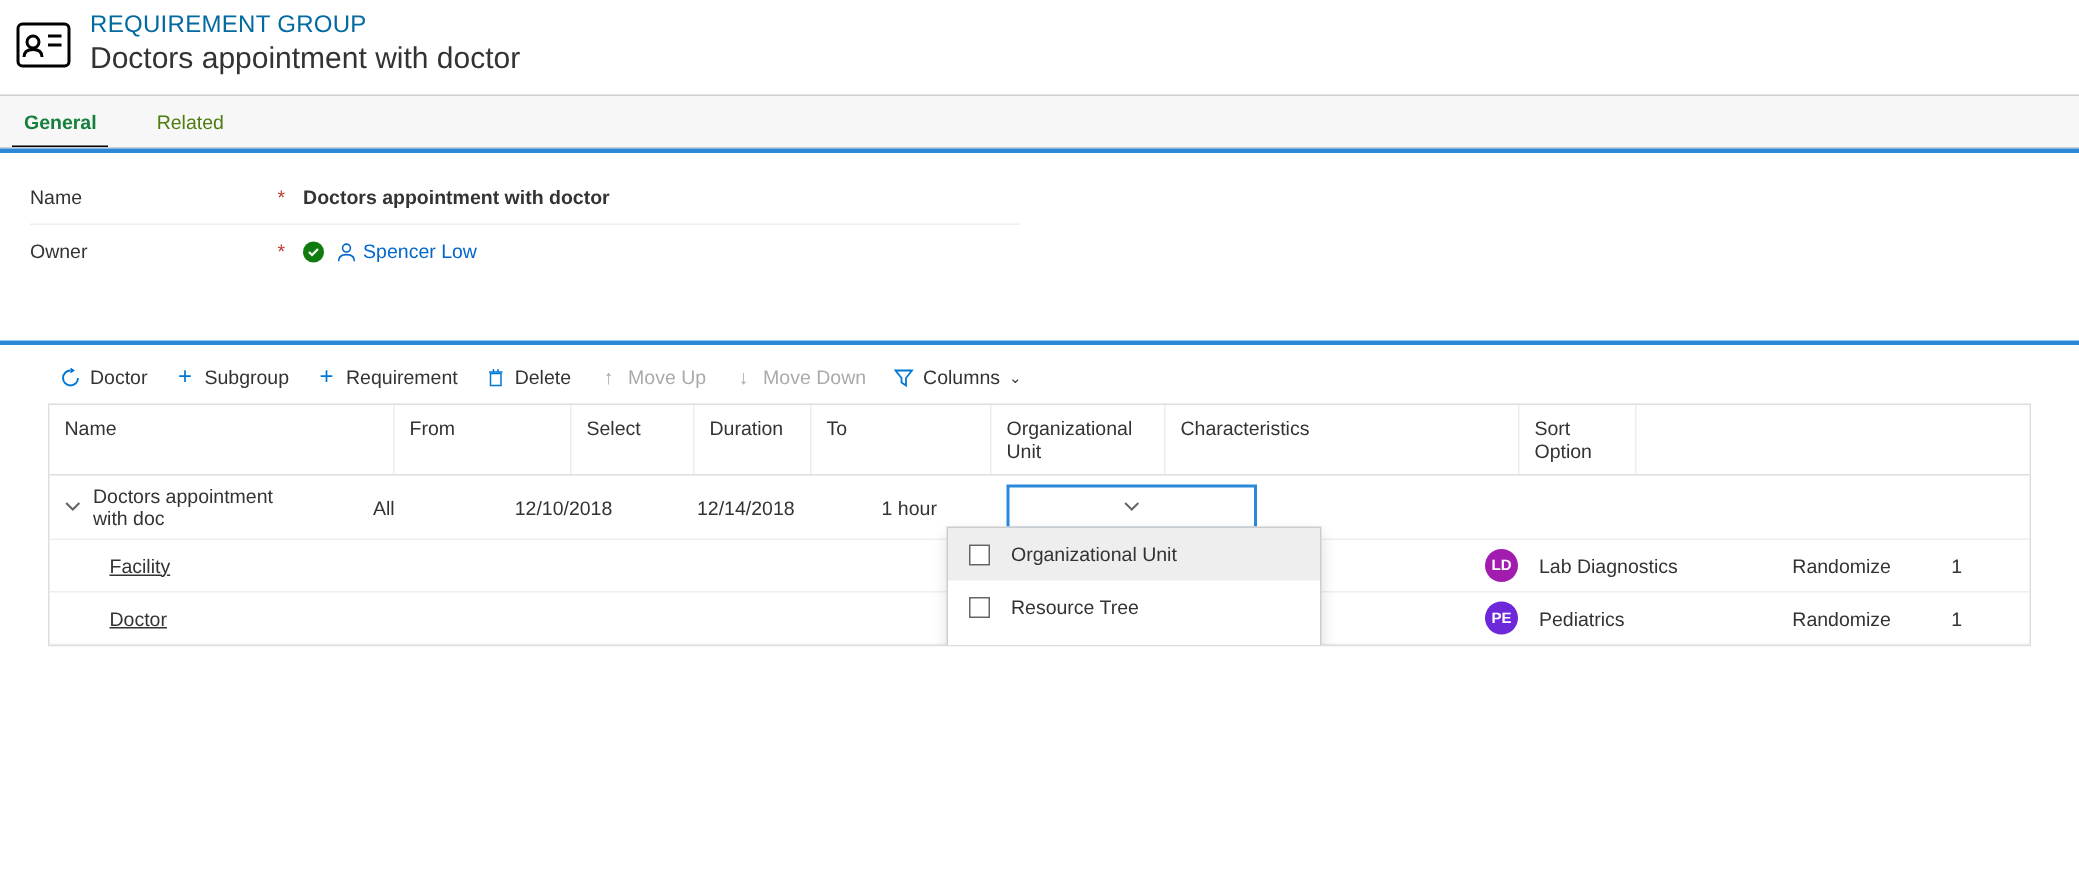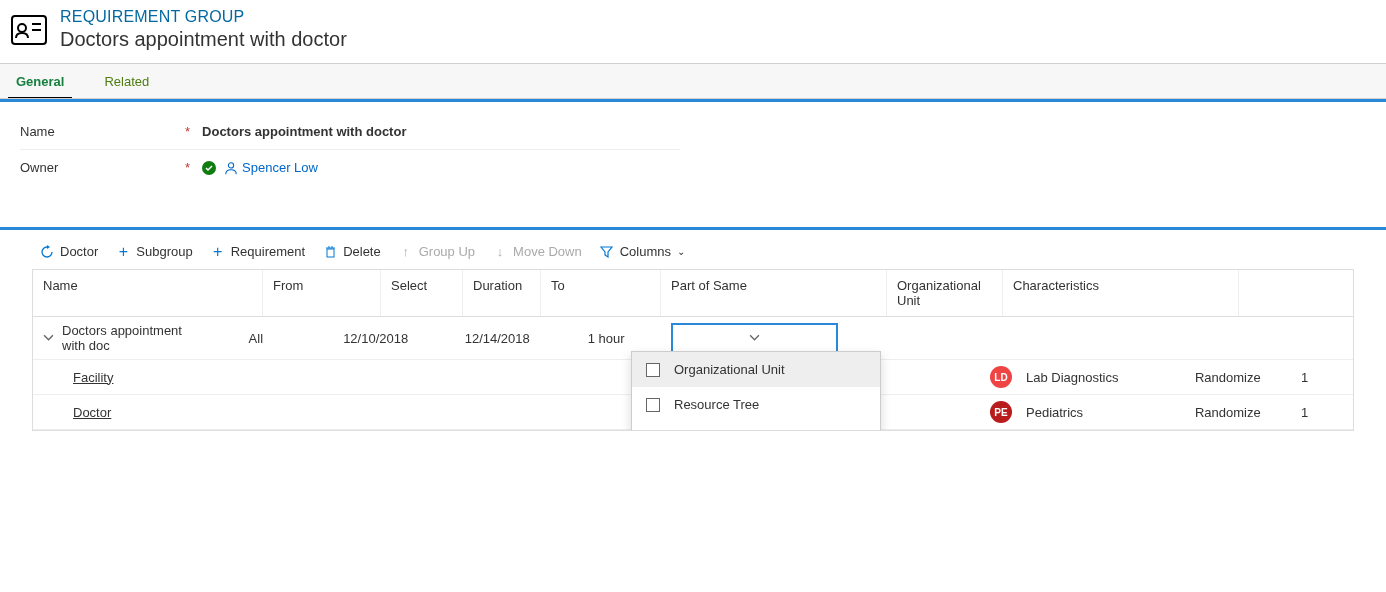--- a/index.html
+++ b/index.html
@@ -48,22 +48,22 @@
     .col-to { width:120px; }
     .col-duration { width:78px; }
     .col-part { width:226px; }
     .col-org { width:116px; }
     .col-char { width:236px; }
     .col-sort { width:78px; }
     .col-eff { width:78px; border-right:none !important;}
     .tree-chev { margin-right: 8px; }
     .indent-1 { padding-left: 40px; text-decoration: underline; }
     .char-badge { width:22px; height:22px; border-radius:50%; color:#fff; font-size:10px; display:inline-flex; align-items:center; justify-content:center; margin-right:14px; font-weight:600;}
-    .badge-ld { background:#ef4444;}
-    .badge-pe { background:#b91c1c;}
+    .badge-ld { background:#a21caf;}
+    .badge-pe { background:#6d28d9;}
     
     .dd-cell { border:2px solid #2b88d8; height:30px; width:100%; display:flex; align-items:center; justify-content:center; border-radius:0;}
     
     .popup { position:absolute; background:#fff; border:1px solid #ccc; box-shadow:0 4px 10px rgba(0,0,0,0.15); width:250px; z-index:10;}
     .popup-item { display:flex; align-items:center; padding:10px 14px; gap:14px; cursor:pointer;}
     .popup-item:hover, .popup-item.hover { background:#eee;}
     .checkbox { width:14px; height:14px; border:1.5px solid #666; background:#fff;}
     
     .green-check { width:14px; height:14px; border-radius:50%; background:#107c10; display:inline-flex; align-items:center; justify-content:center; margin-right:2px;}
   </style>
@@ -148,21 +148,21 @@
             <rect x="3" y="4" width="7" height="8" fill="none" stroke="#0078d4" stroke-width="1"></rect>
             <line x1="2" y1="3" x2="11" y2="3" stroke="#0078d4" stroke-width="1"></line>
             <line x1="5" y1="3" x2="5" y2="1" stroke="#0078d4" stroke-width="1"></line>
             <line x1="8" y1="3" x2="8" y2="1" stroke="#0078d4" stroke-width="1"></line>
           </svg>
         </span>
       <span>Delete</span>
     </div>
     <div class="tb-btn disabled">
       <span class="tb-icon">↑</span>
-      <span>Group Up</span>
+      <span>Move Up</span>
     </div>
     <div class="tb-btn disabled">
       <span class="tb-icon">↓</span>
       <span>Move Down</span>
     </div>
     <div class="tb-btn">
       <span class="tb-icon">
           <svg width="13" height="13" viewBox="0 0 13 13">
             <path d="M1 2 L12 2 L8 7 L8 12 L5 10 L5 7 Z" fill="none" stroke="#0078d4" stroke-width="1.2"></path>
           </svg>
@@ -172,23 +172,23 @@
     </div>
   </div>
 
   <div class="grid">
     <div class="grid-head">
       <div class="gh-cell col-name">Name</div>
       <div class="gh-cell col-from">From</div>
       <div class="gh-cell col-select">Select</div>
       <div class="gh-cell col-duration">Duration</div>
       <div class="gh-cell col-to">To</div>
-      <div class="gh-cell col-part">Part of Same</div>
       <div class="gh-cell col-org">Organizational Unit</div>
       <div class="gh-cell col-char">Characteristics</div>
+      <div class="gh-cell col-sort">Sort Option</div>
     </div>
     <div class="grid-body" style="position:relative;">
 
       <div class="grow">
         <div class="gb-cell col-name">
           <span class="tree-chev"><svg width="11" height="11" viewBox="0 0 10 10">
                 <path d="M1 3 L5 7 L9 3" fill="none" stroke="#666" stroke-width="1.3"></path>
               </svg></span>
           <span>Doctors appointment with doc</span>
         </div>

